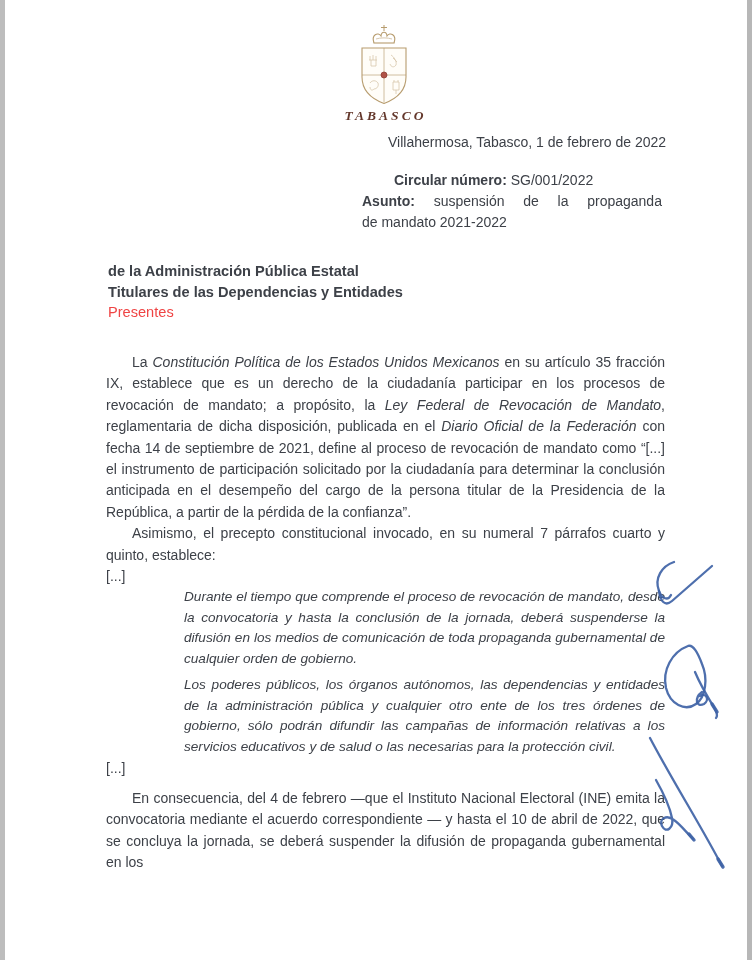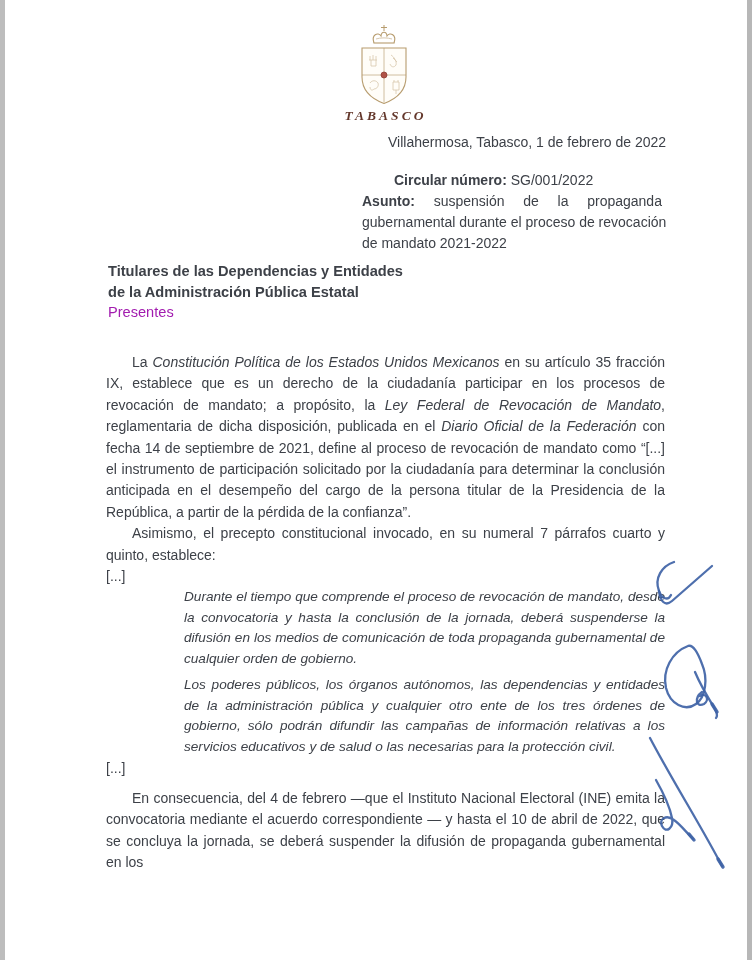--- a/index.html
+++ b/index.html
@@ -24,21 +24,21 @@
   .head-block{position:absolute;left:362px;top:132px;width:300px;font-size:14px;line-height:21px;}
   .dateline{margin:0 0 17px 0;padding-left:26px;white-space:nowrap;}
   .refline{margin:0;white-space:nowrap;}
   .subject .line1{display:flex;justify-content:space-between;white-space:nowrap;}
   .subject .line1 span:first-child{font-weight:700;}
   .subject .line2,.subject .line3{white-space:nowrap;}
 
   
   .addressee{position:absolute;left:108px;top:261px;font-size:14.6px;line-height:20.5px;}
   .addressee .bold{font-weight:700;margin:0;}
-  .addressee .plain{margin:0;color:#a21caf;}
+  .addressee .plain{margin:0;color:#ef4444;}
 
   
   .doc-body{position:absolute;left:106px;top:352px;width:559px;font-size:14px;line-height:21.4px;text-align:justify;}
   .doc-body p{margin:0;}
   .par{text-indent:26px;}
   .p1{margin-bottom:12px;}
   .p2{margin-bottom:13px;}
   .ellipsis{margin:0 0 6px 78px;text-align:left;}
   .ellipsis.last{margin-bottom:8px;}
   blockquote.quote{
@@ -93,28 +93,27 @@
   <p class="dateline">Villahermosa, Tabasco, 1 de febrero de 2022</p>
   <p class="refline"><span style="font-weight: 700; margin-left: 32px;">Circular número:</span><span> SG/001/2022</span></p>
   <div class="subject">
     <div class="line1">
         <span style="font-weight: 700;">Asunto:</span>
         <span>suspensión</span>
         <span>de</span>
         <span>la</span>
         <span>propaganda</span>
       </div>
-    <div class="line2">gubernamental durante el proceso de revocación</div>
     <div class="line3">de mandato 2021-2022</div>
   </div>
 </div>
 
 <div class="addressee">
+  <p class="bold">de la Administración Pública Estatal</p>
   <p class="bold">Titulares de las Dependencias y Entidades</p>
-  <p class="bold">de la Administración Pública Estatal</p>
   <p class="plain">Presentes</p>
 </div>
 
 <div class="doc-body">
   <p class="par p1"><span>La </span><span style="font-style: italic;">Constitución Política de los Estados Unidos Mexicanos</span><span> en su artículo 35 fracción IX, establece que es un derecho de la ciudadanía participar en los procesos de revocación de mandato; a propósito, la </span><span style="font-style: italic;">Ley Federal de Revocación de Mandato</span><span>, reglamentaria de dicha disposición, publicada en el </span><span style="font-style: italic;">Diario Oficial de la Federación</span><span> con fecha 14 de septiembre de 2021, define al proceso de revocación de mandato como “[...] el instrumento de participación solicitado por la ciudadanía para determinar la conclusión anticipada en el desempeño del cargo de la persona titular de la Presidencia de la República, a partir de la pérdida de la confianza”.</span></p>
   <p class="par p2">Asimismo, el precepto constitucional invocado, en su numeral 7 párrafos cuarto y quinto, establece:</p>
   <p class="ellipsis">[...]</p>
   <blockquote class="quote q1">Durante el tiempo que comprende el proceso de revocación de mandato, desde la convocatoria y hasta la conclusión de la jornada, deberá suspenderse la difusión en los medios de comunicación de toda propaganda gubernamental de cualquier orden de gobierno.</blockquote>
   <blockquote class="quote q2">Los poderes públicos, los órganos autónomos, las dependencias y entidades de la administración pública y cualquier otro ente de los tres órdenes de gobierno, sólo podrán difundir las campañas de información relativas a los servicios educativos y de salud o las necesarias para la protección civil.</blockquote>
   <p class="ellipsis last">[...]</p>

